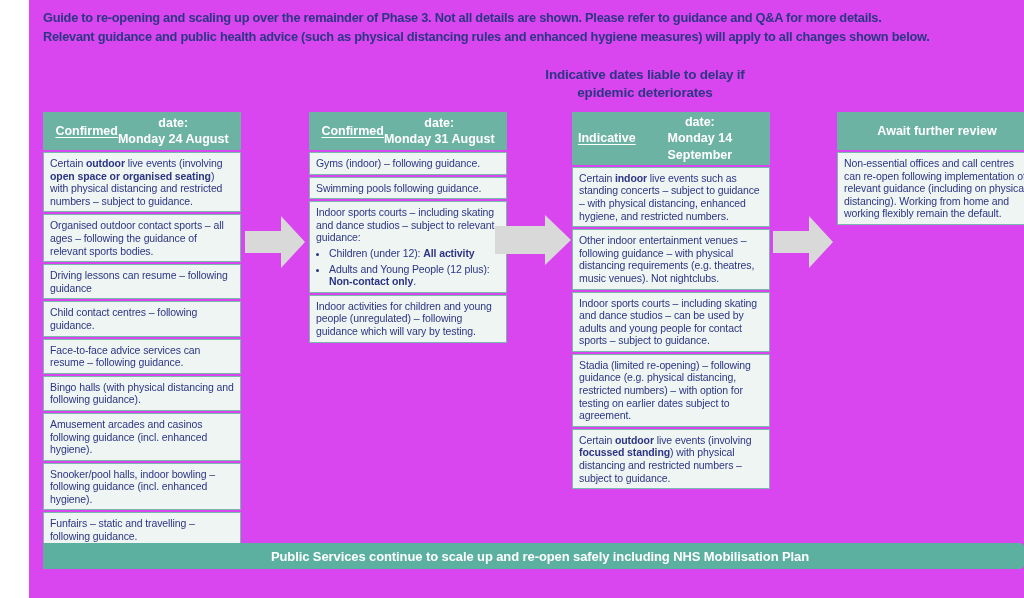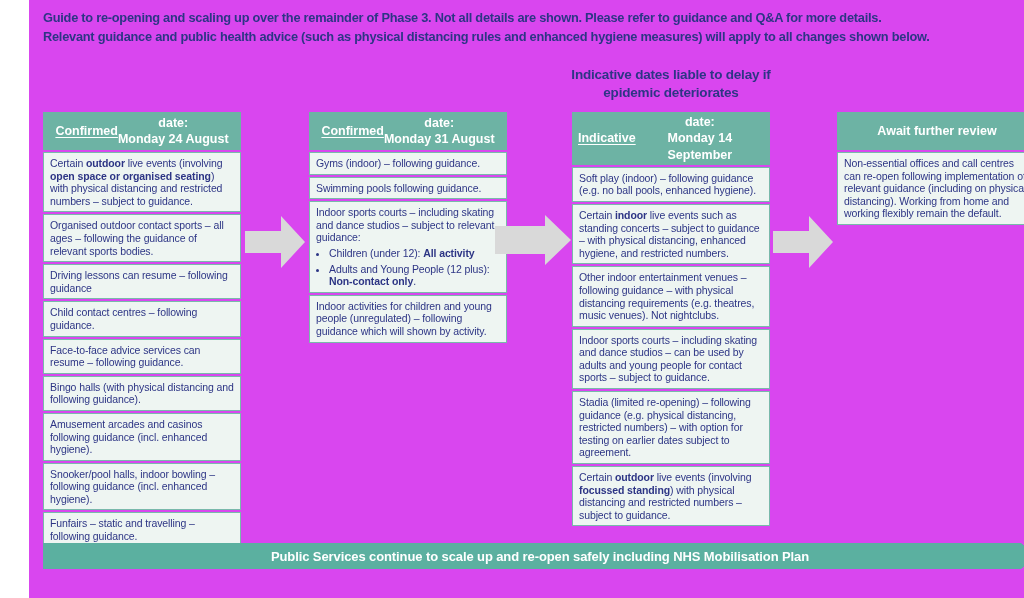--- a/index.html
+++ b/index.html
@@ -8,21 +8,21 @@
     background:#d946ef; font-family:"Liberation Sans", sans-serif;
     color:var(--ink,#2d3585);
     margin-left:29px;
   }
   .intro {
     position:absolute; left:14px; top:8px; width:1004px;
     font-weight:bold; font-size:12.8px; line-height:1.5;
     letter-spacing:-0.25px; color:var(--ink,#2d3585);
   }
   .note {
-    position:absolute; left:530px; top:66px; width:224px;
+    position:absolute; left:504px; top:66px; width:224px;
     text-align:center; font-weight:bold; font-size:13.5px;
     line-height:1.3; letter-spacing:-0.2px; color:var(--ink,#2d3585);
   }
   .col { position:absolute; top:112px; width:198px; }
   .col-header {
     background:var(--teal,#6db3a4); color:#ffffff; font-weight:bold;
     font-size:12.5px; line-height:1.3; text-align:center;
     min-height:38px; display:flex; align-items:center; justify-content:center;
     padding:2px 6px; box-sizing:border-box;
   }
@@ -83,32 +83,31 @@
   </div>
 
   <div class="col" style="left:280px;">
     <div class="col-header"><u>Confirmed</u> date:<br>Monday 31 August</div>
     <div class="cell">Gyms (indoor) – following guidance.</div>
     <div class="cell">Swimming pools following guidance.</div>
     <div class="cell">Indoor sports courts – including skating and dance studios – subject to relevant guidance:<ul>
           <li>Children (under 12): <b>All activity</b></li>
           <li>Adults and Young People (12 plus): <b>Non-contact only</b>.</li>
         </ul></div>
-    <div class="cell">Indoor activities for children and young people (unregulated) – following guidance which will shown by activity.</div>
+    <div class="cell">Indoor activities for children and young people (unregulated) – following guidance which will vary by testing.</div>
   </div>
 
   <div class="flow-arrow" style="left:466px; top:215px; width:78px; height:50px;">
     <svg viewBox="0 0 78 50" preserveAspectRatio="none" aria-hidden="true">
       <polygon points="0,11 50,11 50,0 76,25 50,50 50,39 0,39" fill="#d9d9d9"></polygon>
     </svg>
   </div>
 
   <div class="col" style="left:543px;">
     <div class="col-header"><u>Indicative</u> date:<br>Monday 14 September</div>
-    <div class="cell">Soft play (indoor) – following guidance (e.g. no ball pools, enhanced hygiene).</div>
     <div class="cell">Certain <b>indoor</b> live events such as standing concerts – subject to guidance – with physical distancing, enhanced hygiene, and restricted numbers.</div>
     <div class="cell">Other indoor entertainment venues – following guidance – with physical distancing requirements (e.g. theatres, music venues). Not nightclubs.</div>
     <div class="cell">Indoor sports courts – including skating and dance studios – can be used by adults and young people for contact sports – subject to guidance.</div>
     <div class="cell">Stadia (limited re-opening) – following guidance (e.g. physical distancing, restricted numbers) – with option for testing on earlier dates subject to agreement.</div>
     <div class="cell">Certain <b>outdoor</b> live events (involving <b>focussed standing</b>) with physical distancing and restricted numbers – subject to guidance.</div>
   </div>
 
   <div class="flow-arrow" style="left:744px; top:214px; width:62px; height:56px;">
     <svg viewBox="0 0 62 56" preserveAspectRatio="none" aria-hidden="true">
       <polygon points="0,17 36,17 36,2 60,28 36,54 36,39 0,39" fill="#d9d9d9"></polygon>

